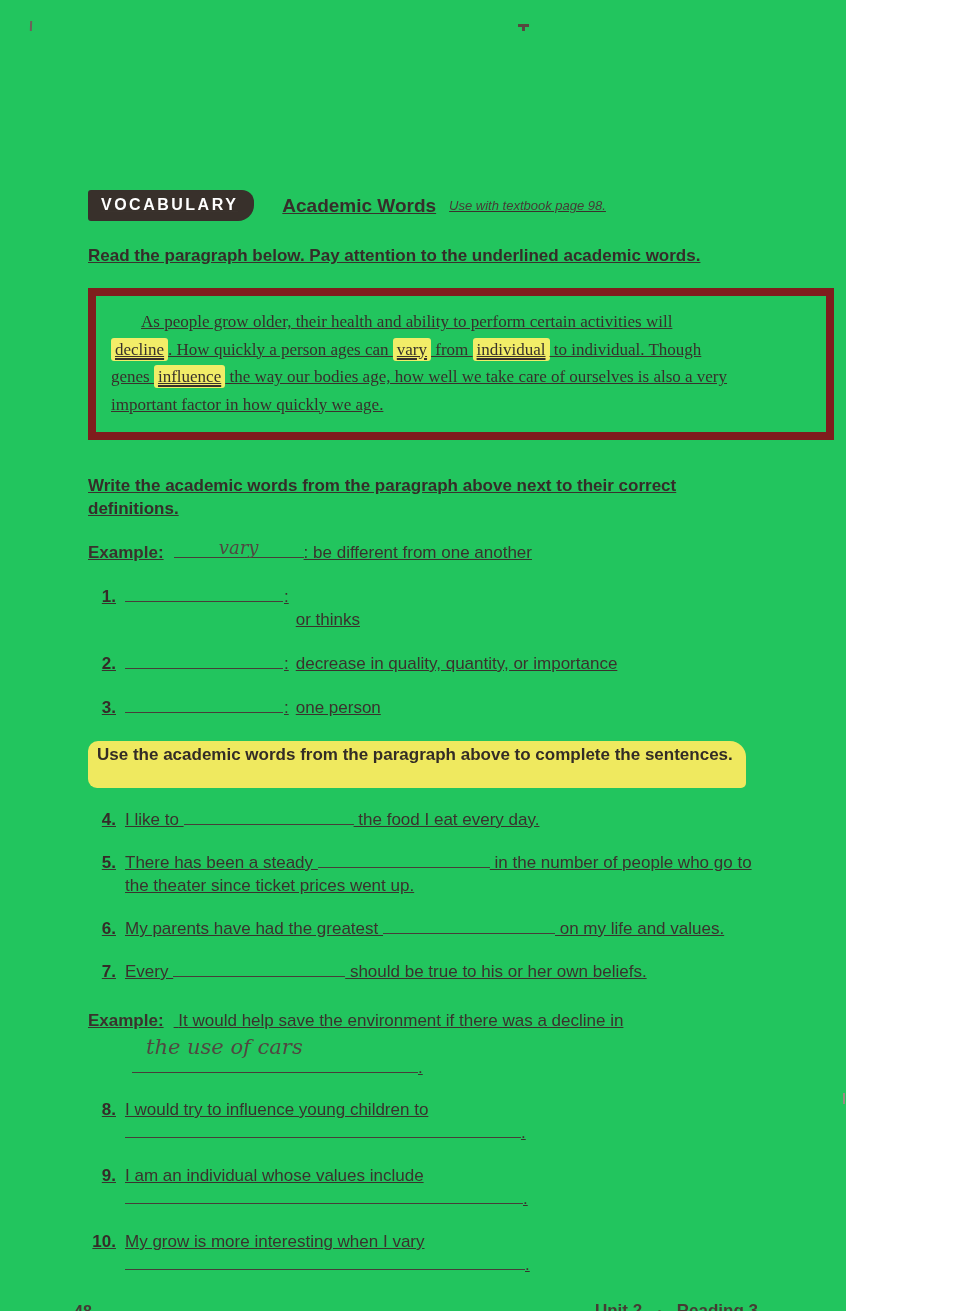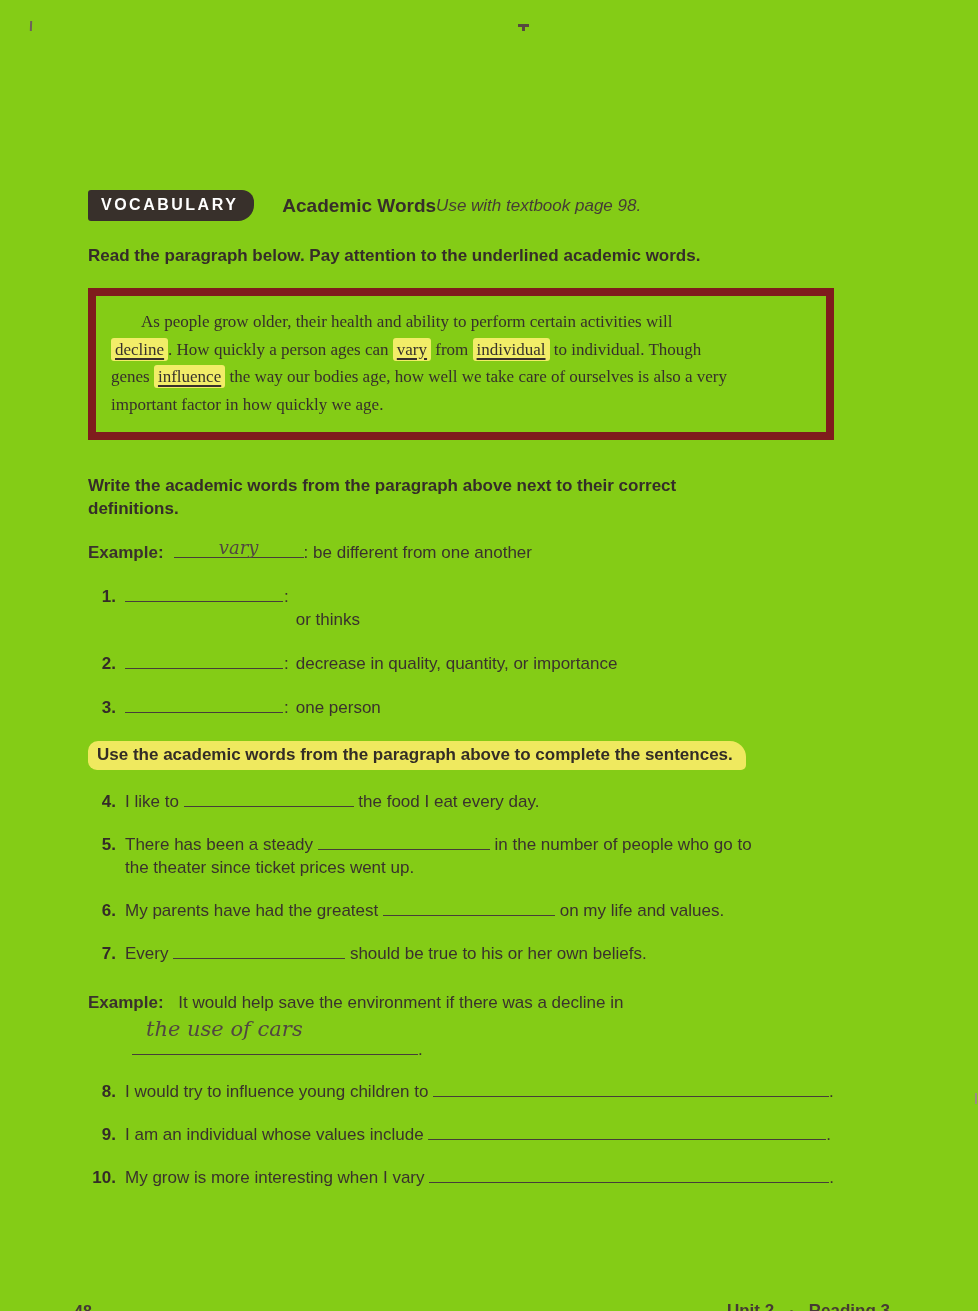--- a/index.html
+++ b/index.html
@@ -1,40 +1,40 @@
 <!DOCTYPE html>
 <html><head>
 <meta charset="utf-8">
 <style>
   html,body{margin:0;padding:0;background:#ffffff;}
-  .page{position:relative;width:978px;height:1311px;background:#84cc16;overflow:hidden;
-        font-family:"Liberation Sans",sans-serif;color:#3a322d;}
+  .page{position:relative;width:846px;height:1311px;background:#22c55e;overflow:hidden;
+        font-family:"Liberation Sans",sans-serif;color:#3a322d;text-decoration:underline;}
   .content{padding:190px 88px 0 88px;}
 
   
   .header-row{display:flex;align-items:center;}
   .badge{display:inline-block;background:#38302b;color:#ffffff;font-weight:bold;font-size:16px;
          letter-spacing:2.5px;padding:6px 16px 7px 13px;border-radius:3px 12px 16px 3px;}
   .hd-title{font-size:19px;font-weight:bold;margin-left:28px;color:#362e2a;}
-  .hd-sub{font-style:italic;font-size:17px;color:#453c36;}
+  .hd-sub{font-style:italic;font-size:13px;margin-left:13px;color:#453c36;}
 
   .h-bold{font-weight:bold;font-size:17px;line-height:23px;color:#352d29;}
   .h-read{margin-top:23px;}
   .h-write{margin-top:34px;max-width:680px;}
 
   
   .para-box{margin-top:21px;width:700px;border:8px solid #7f1d1d;padding:12px 15px 14px 15px;}
   .para-box p{margin:0;font-family:"Liberation Serif","DejaVu Serif",serif;font-size:17px;
               line-height:27.5px;color:#37302b;text-indent:30px;}
   .hl{background:#f2ed68;padding:2px 4px;border-radius:3px;}
   .u{text-decoration:underline;text-decoration-thickness:1.5px;text-underline-offset:3px;}
 
   
   .marker-heading{margin-top:22px;font-size:17px;font-weight:bold;}
-  .marker{display:inline-block;background:#efe95f;color:#332c26;padding:4px 13px 5px 9px;
+  .marker{display:inline-block;background:#efe95f;color:#332c26;padding:4px 13px 23px 9px;
           border-radius:10px 16px 5px 9px;}
 
   
   .ex-row{margin-top:21px;display:flex;align-items:baseline;font-size:17px;line-height:23px;}
   .ex-label{font-weight:bold;margin-right:10px;}
   .def-row{display:flex;align-items:baseline;margin-top:21px;font-size:17px;line-height:23px;}
   .num{flex:none;width:28px;text-align:right;font-weight:bold;margin-right:9px;color:#342c28;}
   .def-blank{width:158px;}
   .def-colon{margin-left:1px;}
   .def-text{margin-left:7px;}

